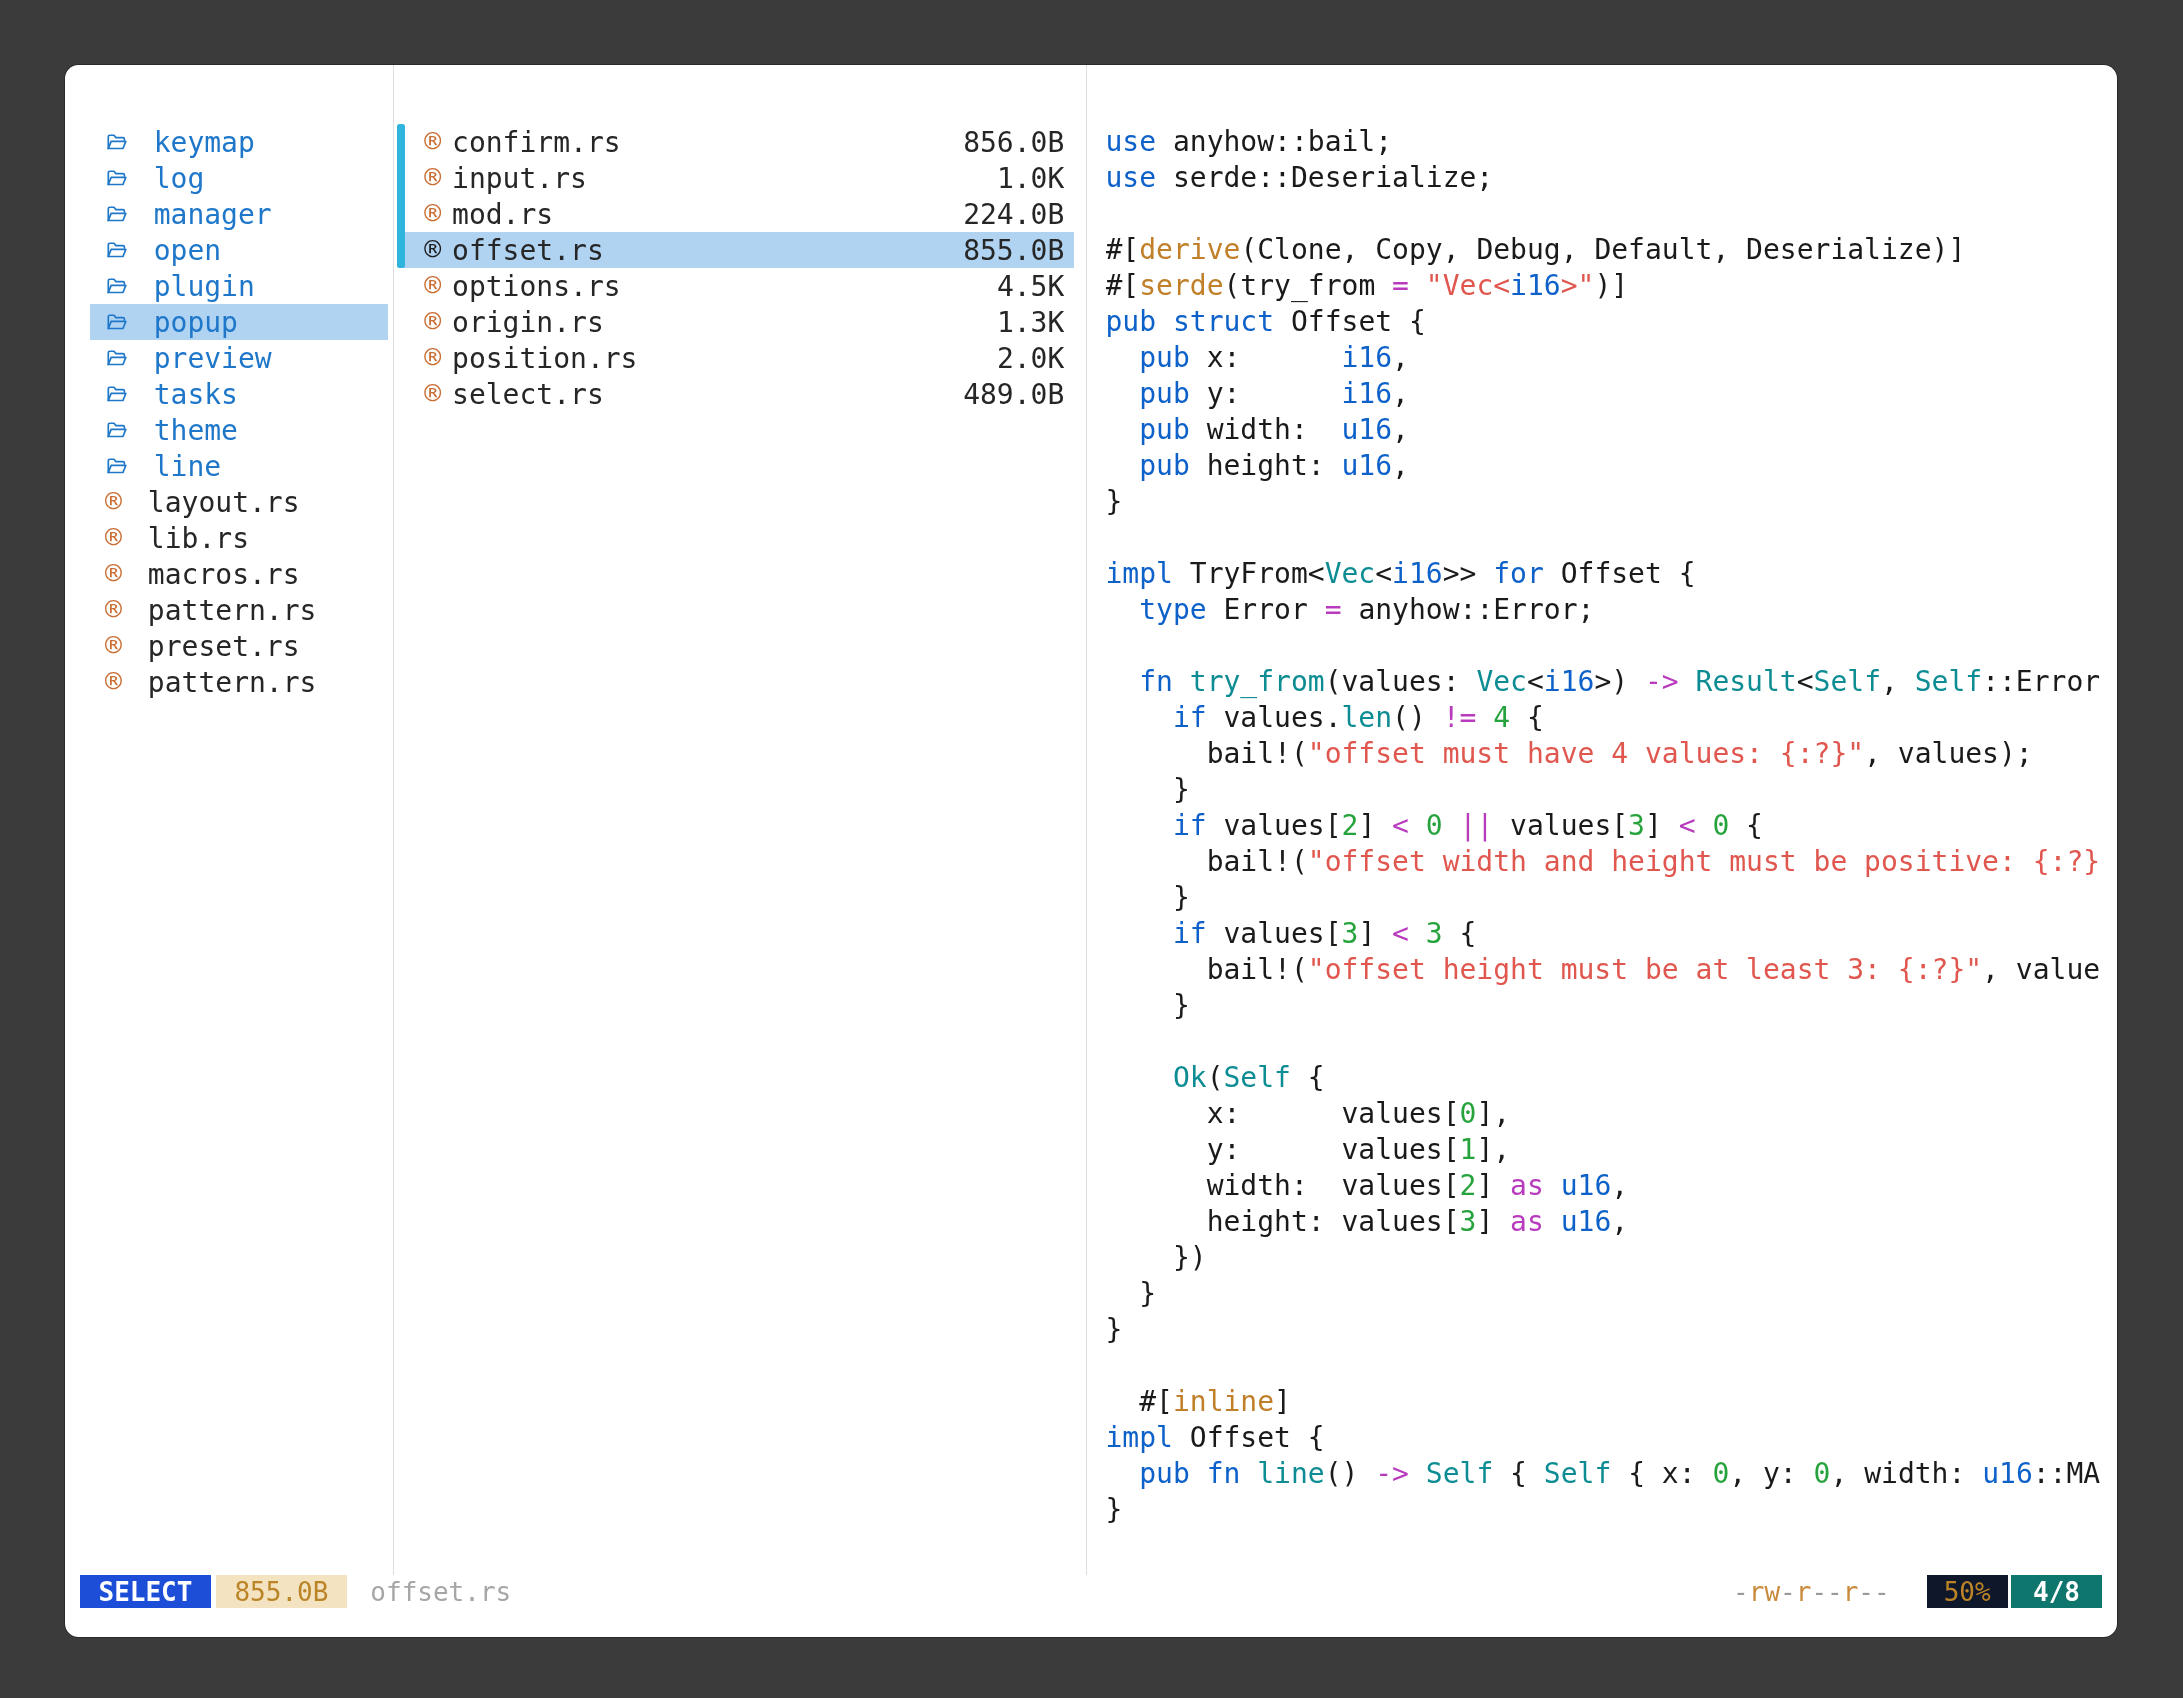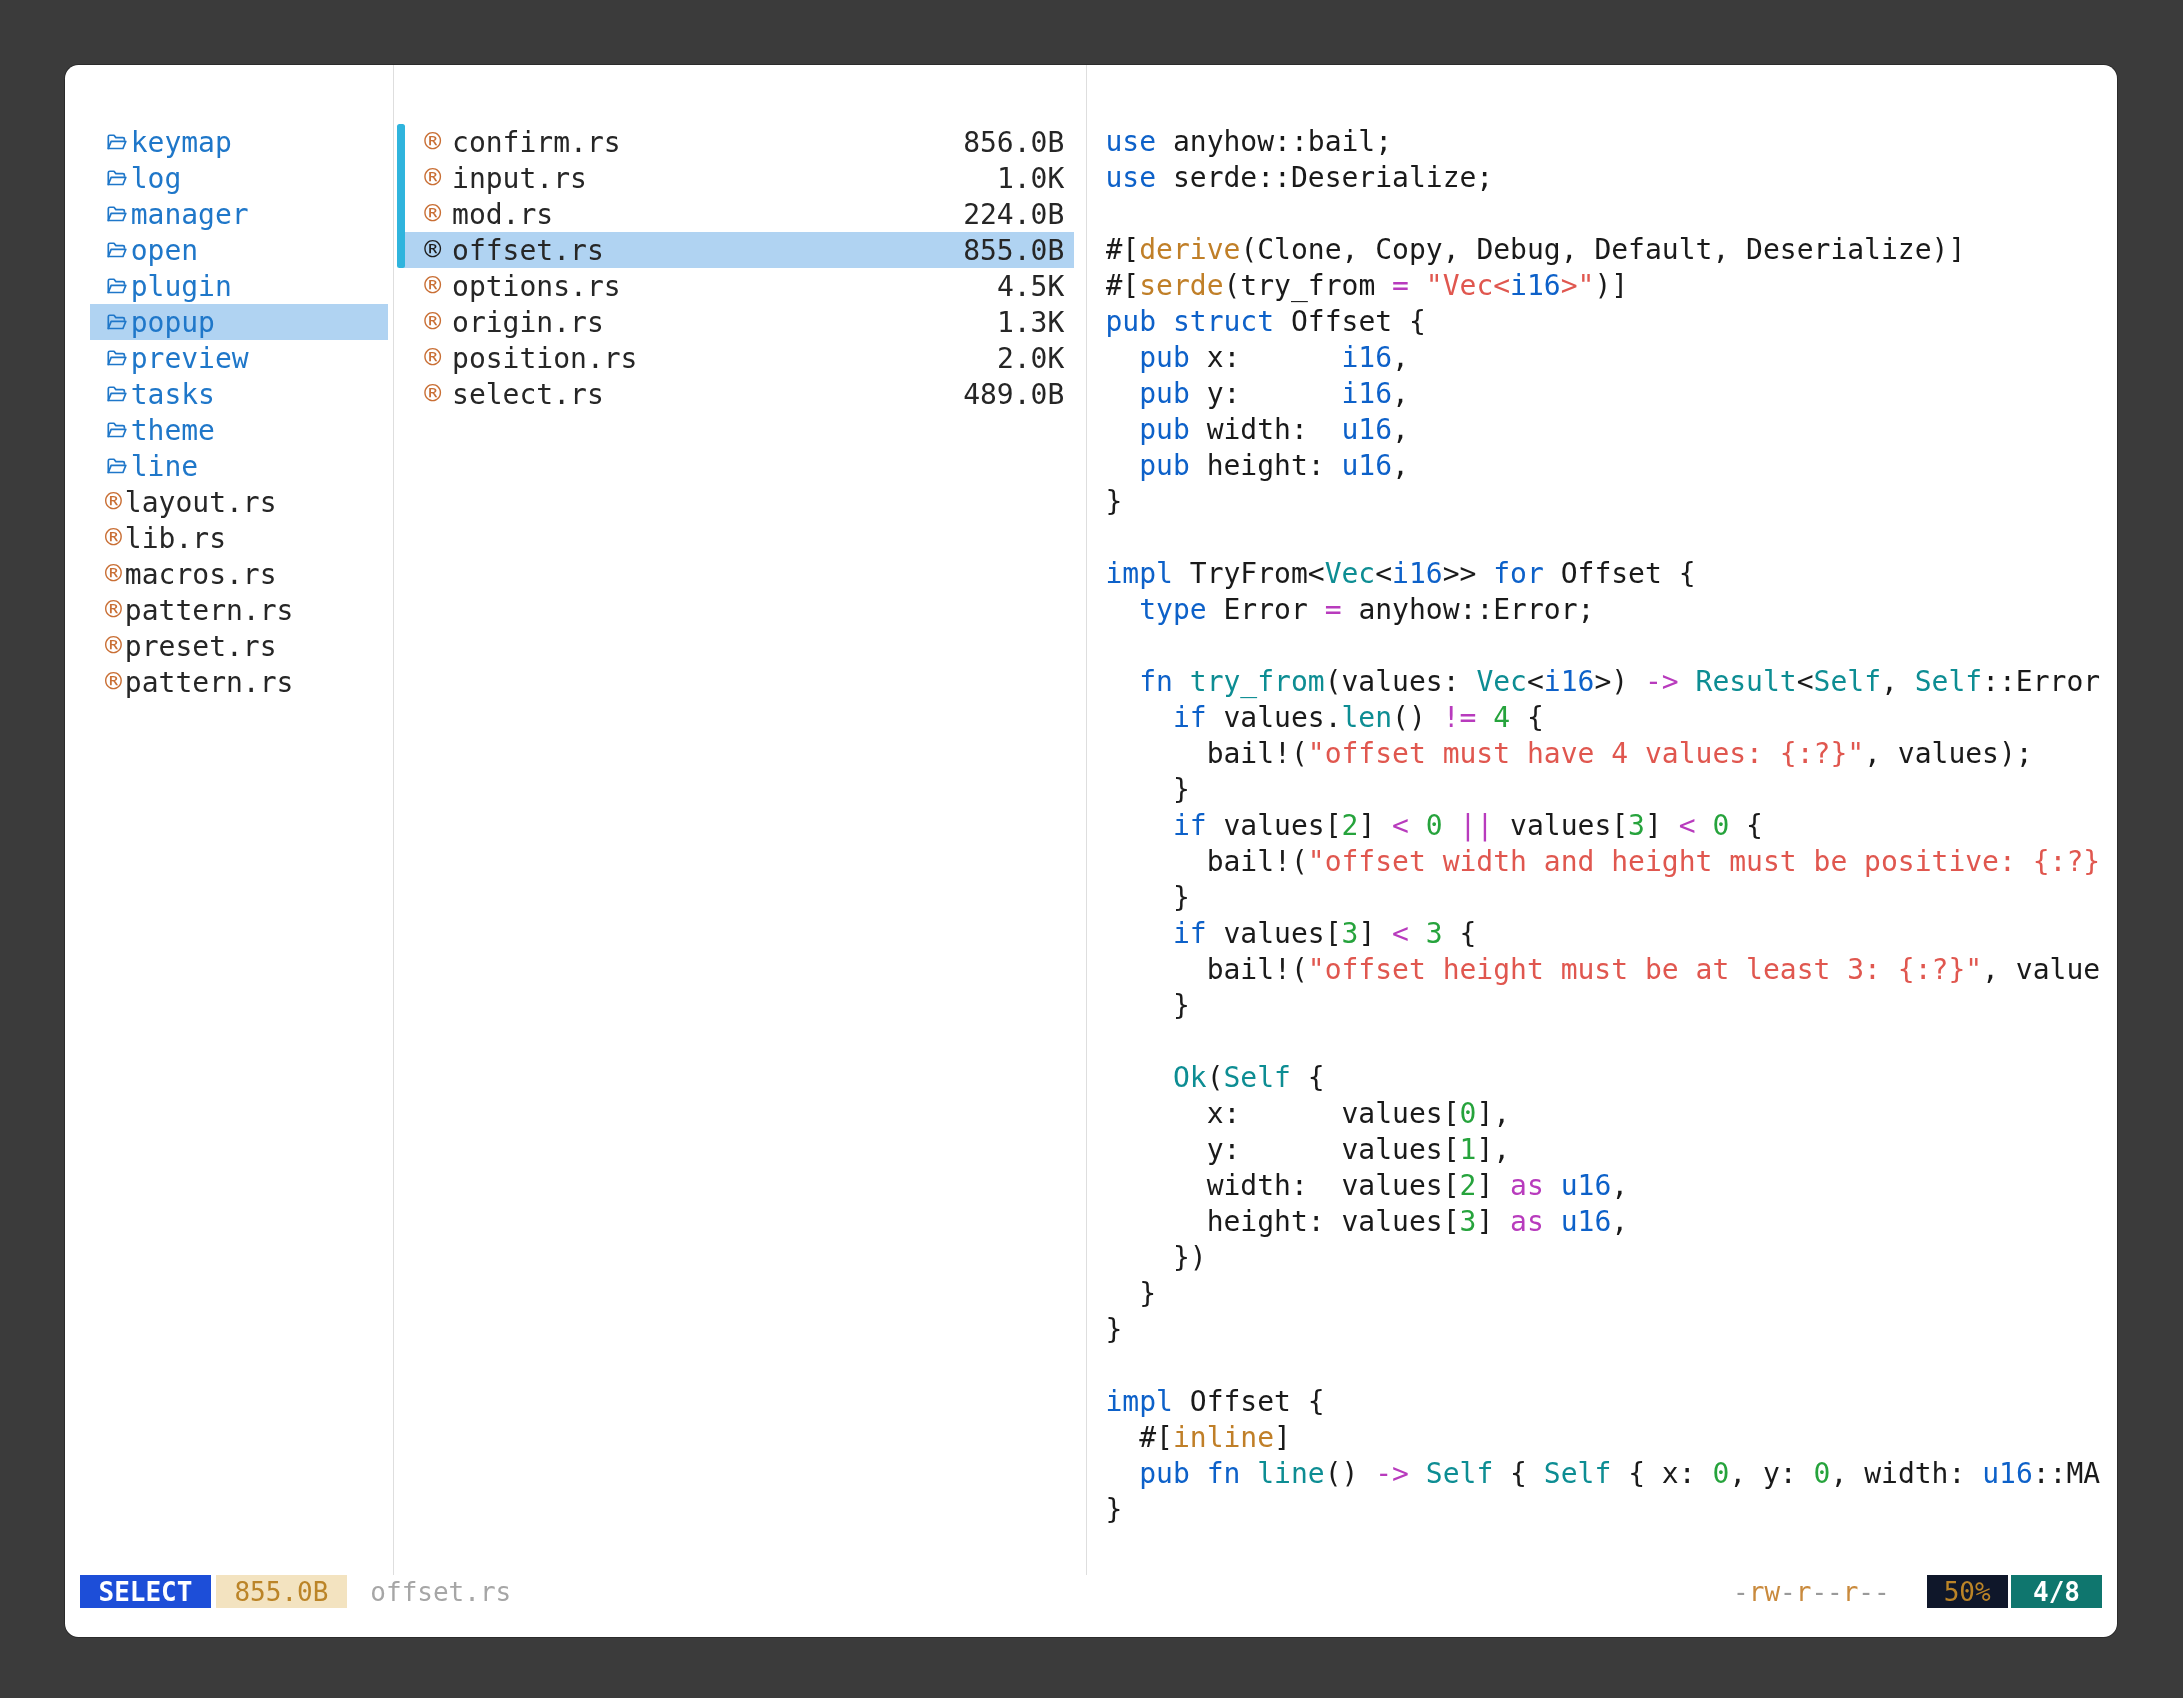--- a/index.html
+++ b/index.html
@@ -18,21 +18,21 @@
   }
   .panes{flex:1;display:flex;min-height:0;}
   .pane{box-sizing:border-box;padding-top:59px;}
   .pane-left{width:329px;border-right:0.8px solid #dedede;}
   .pane-mid{width:693px;border-right:0.8px solid #dedede;position:relative;}
   .pane-right{flex:1;padding-left:18.5px;overflow:hidden;}
 
   
   .prow{
     height:36px;display:flex;align-items:center;
-    margin:0 5px 0 25px;padding-left:15px;gap:3px;
+    margin:0 5px 0 25px;padding-left:15px;gap:26px;
     font-size:28px;color:#262626;cursor:default;
   }
   .prow.dir .lbl{color:#1f77c9;}
   .prow.sel{background:#b0d3f2;}
   .ficon{flex:0 0 auto;display:flex;align-items:center;}
 
   
   .marker{
     position:absolute;left:2.5px;top:59px;width:8.4px;height:144px;
     background:#2fb4dd;border-radius:2.5px;
@@ -268,22 +268,22 @@
         <div class="cl"></div>
         <div class="cl"><span class="tk-d">    </span><span class="tk-t">Ok</span><span class="tk-d">(</span><span class="tk-t">Self</span><span class="tk-d"> {</span></div>
         <div class="cl"><span class="tk-d">      x:      values[</span><span class="tk-n">0</span><span class="tk-d">],</span></div>
         <div class="cl"><span class="tk-d">      y:      values[</span><span class="tk-n">1</span><span class="tk-d">],</span></div>
         <div class="cl"><span class="tk-d">      width:  values[</span><span class="tk-n">2</span><span class="tk-d">] </span><span class="tk-o">as</span><span class="tk-d"> </span><span class="tk-k">u16</span><span class="tk-d">,</span></div>
         <div class="cl"><span class="tk-d">      height: values[</span><span class="tk-n">3</span><span class="tk-d">] </span><span class="tk-o">as</span><span class="tk-d"> </span><span class="tk-k">u16</span><span class="tk-d">,</span></div>
         <div class="cl"><span class="tk-d">    })</span></div>
         <div class="cl"><span class="tk-d">  }</span></div>
         <div class="cl"><span class="tk-d">}</span></div>
         <div class="cl"></div>
+        <div class="cl"><span class="tk-d">  #[</span><span class="tk-a">inline</span><span class="tk-d">]</span></div>
         <div class="cl"><span class="tk-k">impl</span><span class="tk-d"> Offset {</span></div>
-        <div class="cl"><span class="tk-d">  #[</span><span class="tk-a">inline</span><span class="tk-d">]</span></div>
         <div class="cl"><span class="tk-d">  </span><span class="tk-k">pub</span><span class="tk-d"> </span><span class="tk-k">fn</span><span class="tk-d"> </span><span class="tk-t">line</span><span class="tk-d">() </span><span class="tk-o">-&gt;</span><span class="tk-d"> </span><span class="tk-t">Self</span><span class="tk-d"> { </span><span class="tk-t">Self</span><span class="tk-d"> { x: </span><span class="tk-n">0</span><span class="tk-d">, y: </span><span class="tk-n">0</span><span class="tk-d">, width: </span><span class="tk-k">u16</span><span class="tk-d">::MA</span></div>
         <div class="cl"><span class="tk-d">}</span></div>
       </div>
   </div>
 
   <div class="statusbar">
     <div class="sb-left">
       <span class="badge badge-mode">SELECT</span>
       <span class="badge badge-size">855.0B</span>
       <span class="fname">offset.rs</span>

